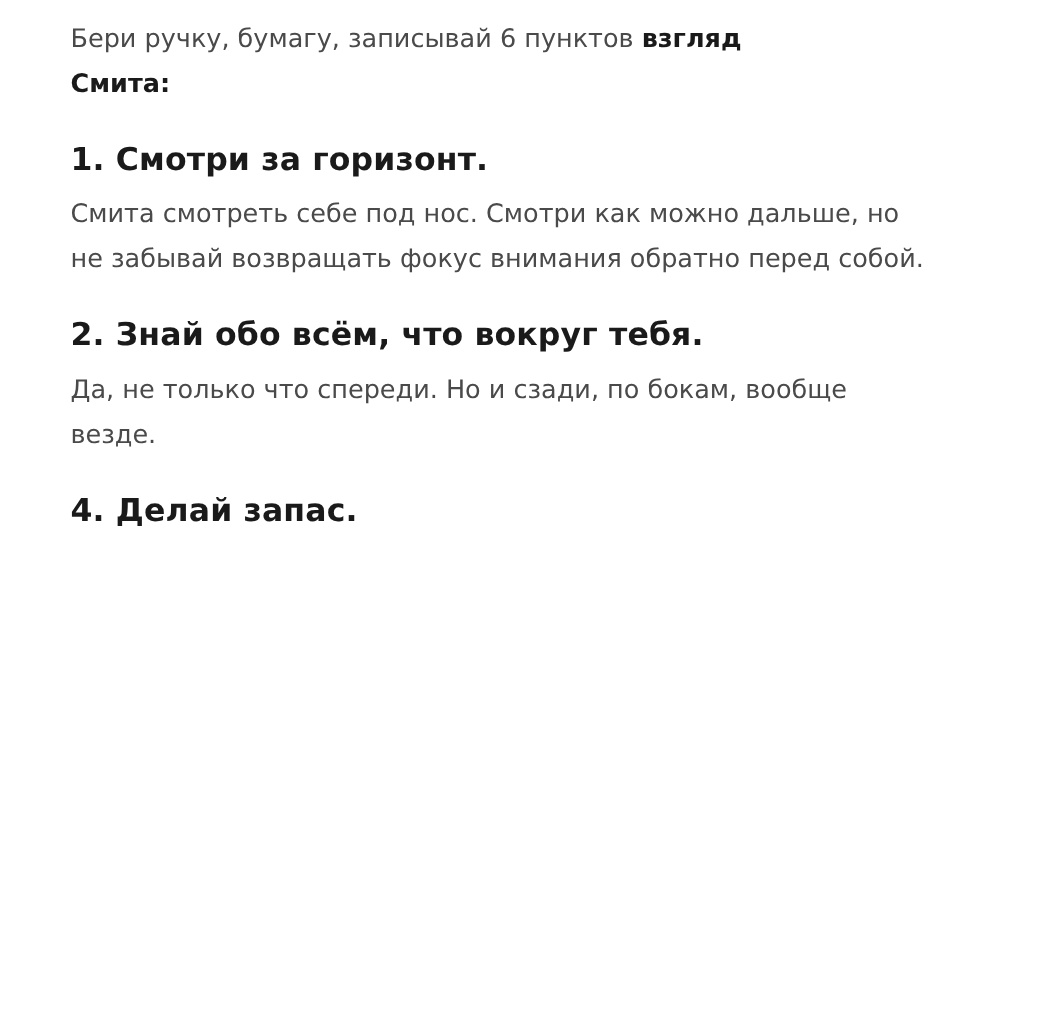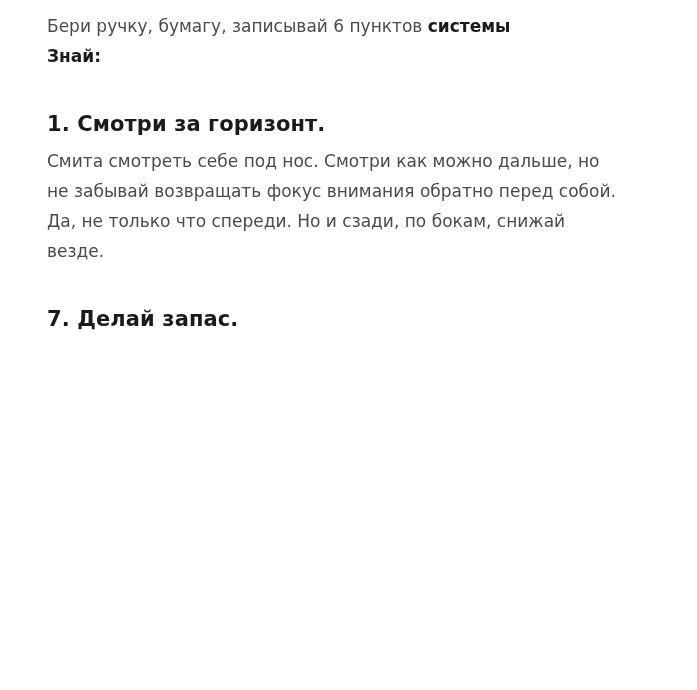--- a/index.html
+++ b/index.html
@@ -25,40 +25,41 @@
     margin: 0;
   }
   .intro strong,
   .article h2 {
     color: #1a1a1a;
     font-weight: 700;
   }
   .article h2 {
     font-size: 21px;
     line-height: 28px;
-    margin: 39px 0 8px 0;
+    margin: 21px 0 8px 0;
     letter-spacing: 0.1px;
   }
 </style>
 </head>
 <body>
 
 <main class="article">
 
-  <p class="intro"><span>Бери ручку, бумагу, записывай 6 пунктов </span><strong>системы</strong><br><strong>Знай:</strong></p>
+  <p class="intro"><span>Бери ручку, бумагу, записывай 6 пунктов </span><strong>взгляд</strong><br><strong>Смита:</strong></p>
 
   <section>
     <h2>1. Смотри за горизонт.</h2>
     <p>Смита смотреть себе под нос. Смотри как можно дальше, но не забывай возвращать фокус внимания обратно перед собой.</p>
   </section>
 
   <section>
-    <p>Да, не только что спереди. Но и сзади, по бокам, снижай везде.</p>
+    <h2>2. Знай обо всём, что вокруг тебя.</h2>
+    <p>Да, не только что спереди. Но и сзади, по бокам, вообще везде.</p>
   </section>
 
   <section>
   </section>
 
   <section>
-    <h2>7. Делай запас.</h2>
+    <h2>4. Делай запас.</h2>
   </section>
 
 </main>
 
 </body></html>

